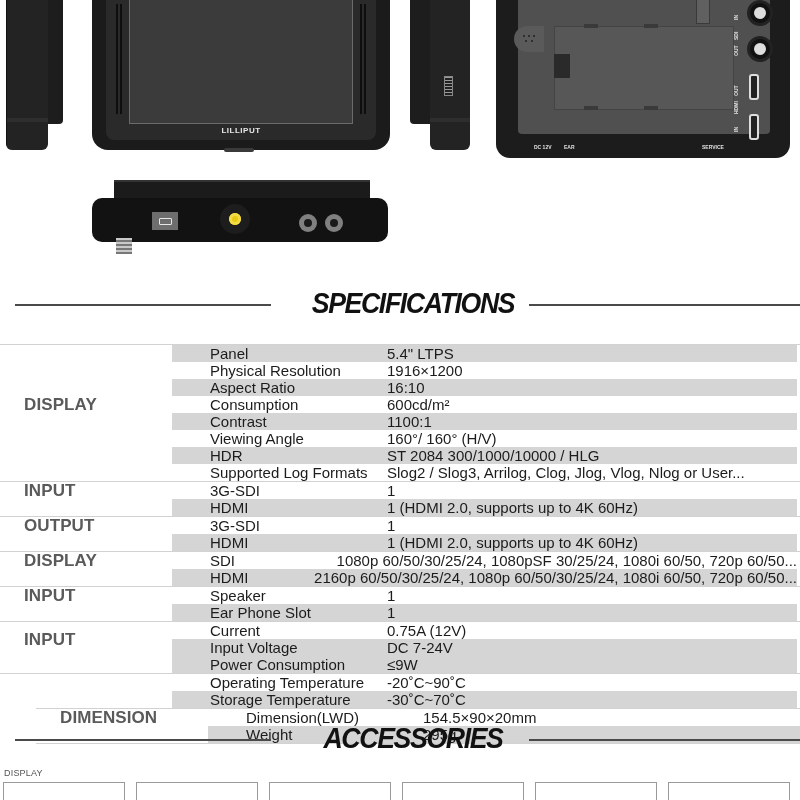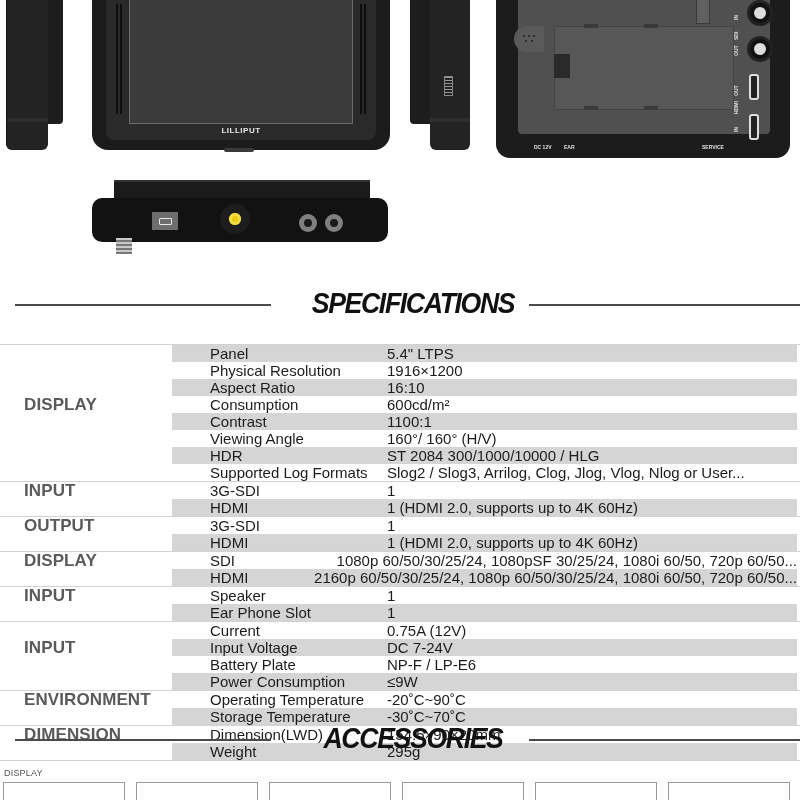--- a/index.html
+++ b/index.html
@@ -54,21 +54,21 @@
   
   .section-head { position:absolute; left:13px; width:800px; height:40px;text-decoration:underline; }
   .section-head .rule { position:absolute; top:19px; height:2px; background:#4a4a4a; }
   .section-head .rule.l { left:2px; width:256px; }
   .section-head .rule.r { left:516px; width:282px; }
   .section-head .title { position:absolute; left:0; right:0; top:2px; text-align:center; font-size:29px; font-weight:bold; font-style:italic; letter-spacing:-1.5px; color:#111; transform: scaleX(0.92); }
 
   
   .spec-table { position:absolute; left:0; top:344px; width:800px; }
   .group { position:relative; border-top:1px solid #d2d2d2; }
-  .group:last-child { border-bottom:1px solid #d2d2d2; }
+  .group:last-child { border-bottom:1px solid #d2d2d2;margin-left:36px; }
   .group .cat { position:absolute; left:24px; top:0; bottom:16px; display:flex; align-items:center; font-size:17px; font-weight:bold; color:#5a5a5a; letter-spacing:0.1px; width:150px; }
   .group .rows { margin-left:172px; width:625px; }
   .row { height:17px; display:flex; align-items:center; font-size:15px; color:#1c1c1c; line-height:1; }
   .row.shade { background:#d5d5d5; }
   .row .param { width:178px; padding-left:38px; white-space:nowrap; }
   .row .val { padding-left:37px; white-space:nowrap; }
 
   
   .std-label { position:absolute; left:4px; top:768px; font-size:9px; color:#555; letter-spacing:0.2px; }
   .acc-box { position:absolute; top:782px; width:122px; height:30px; border:1px solid #9a9a9a; border-bottom:none; }
@@ -243,32 +243,27 @@
       <div class="cat">INPUT</div>
       <div class="rows">
         <div class="row">
           <span class="param">Current</span>
           <span class="val">0.75A (12V)</span>
         </div>
         <div class="row shade">
           <span class="param">Input Voltage</span>
           <span class="val">DC 7-24V</span>
         </div>
-        <div class="row">
-          <span class="param">Battery Plate</span>
-          <span class="val">NP-F / LP-E6</span>
-        </div>
         <div class="row shade">
           <span class="param">Power Consumption</span>
           <span class="val">≤9W</span>
         </div>
       </div>
     </div>
     <div class="group">
-      <div class="cat">ENVIRONMENT</div>
       <div class="rows">
         <div class="row">
           <span class="param">Operating Temperature</span>
           <span class="val">-20˚C~90˚C</span>
         </div>
         <div class="row shade">
           <span class="param">Storage Temperature</span>
           <span class="val">-30˚C~70˚C</span>
         </div>
       </div>

